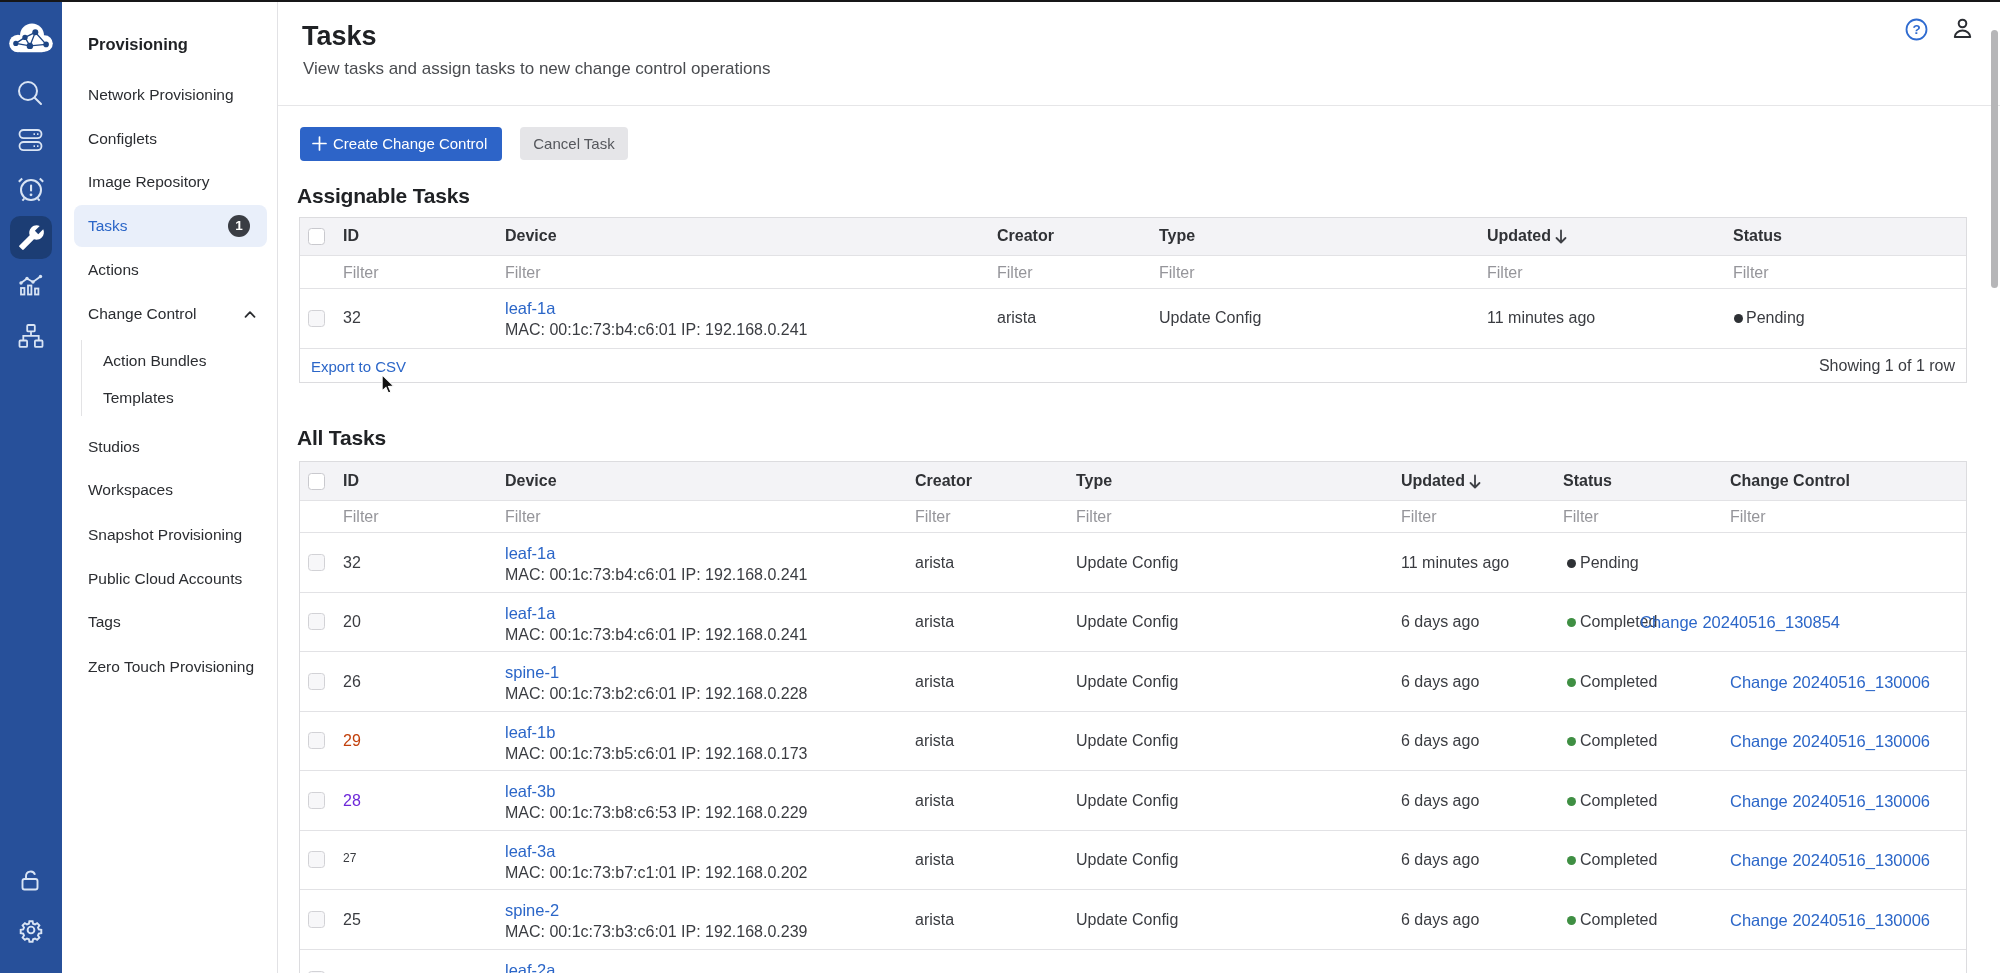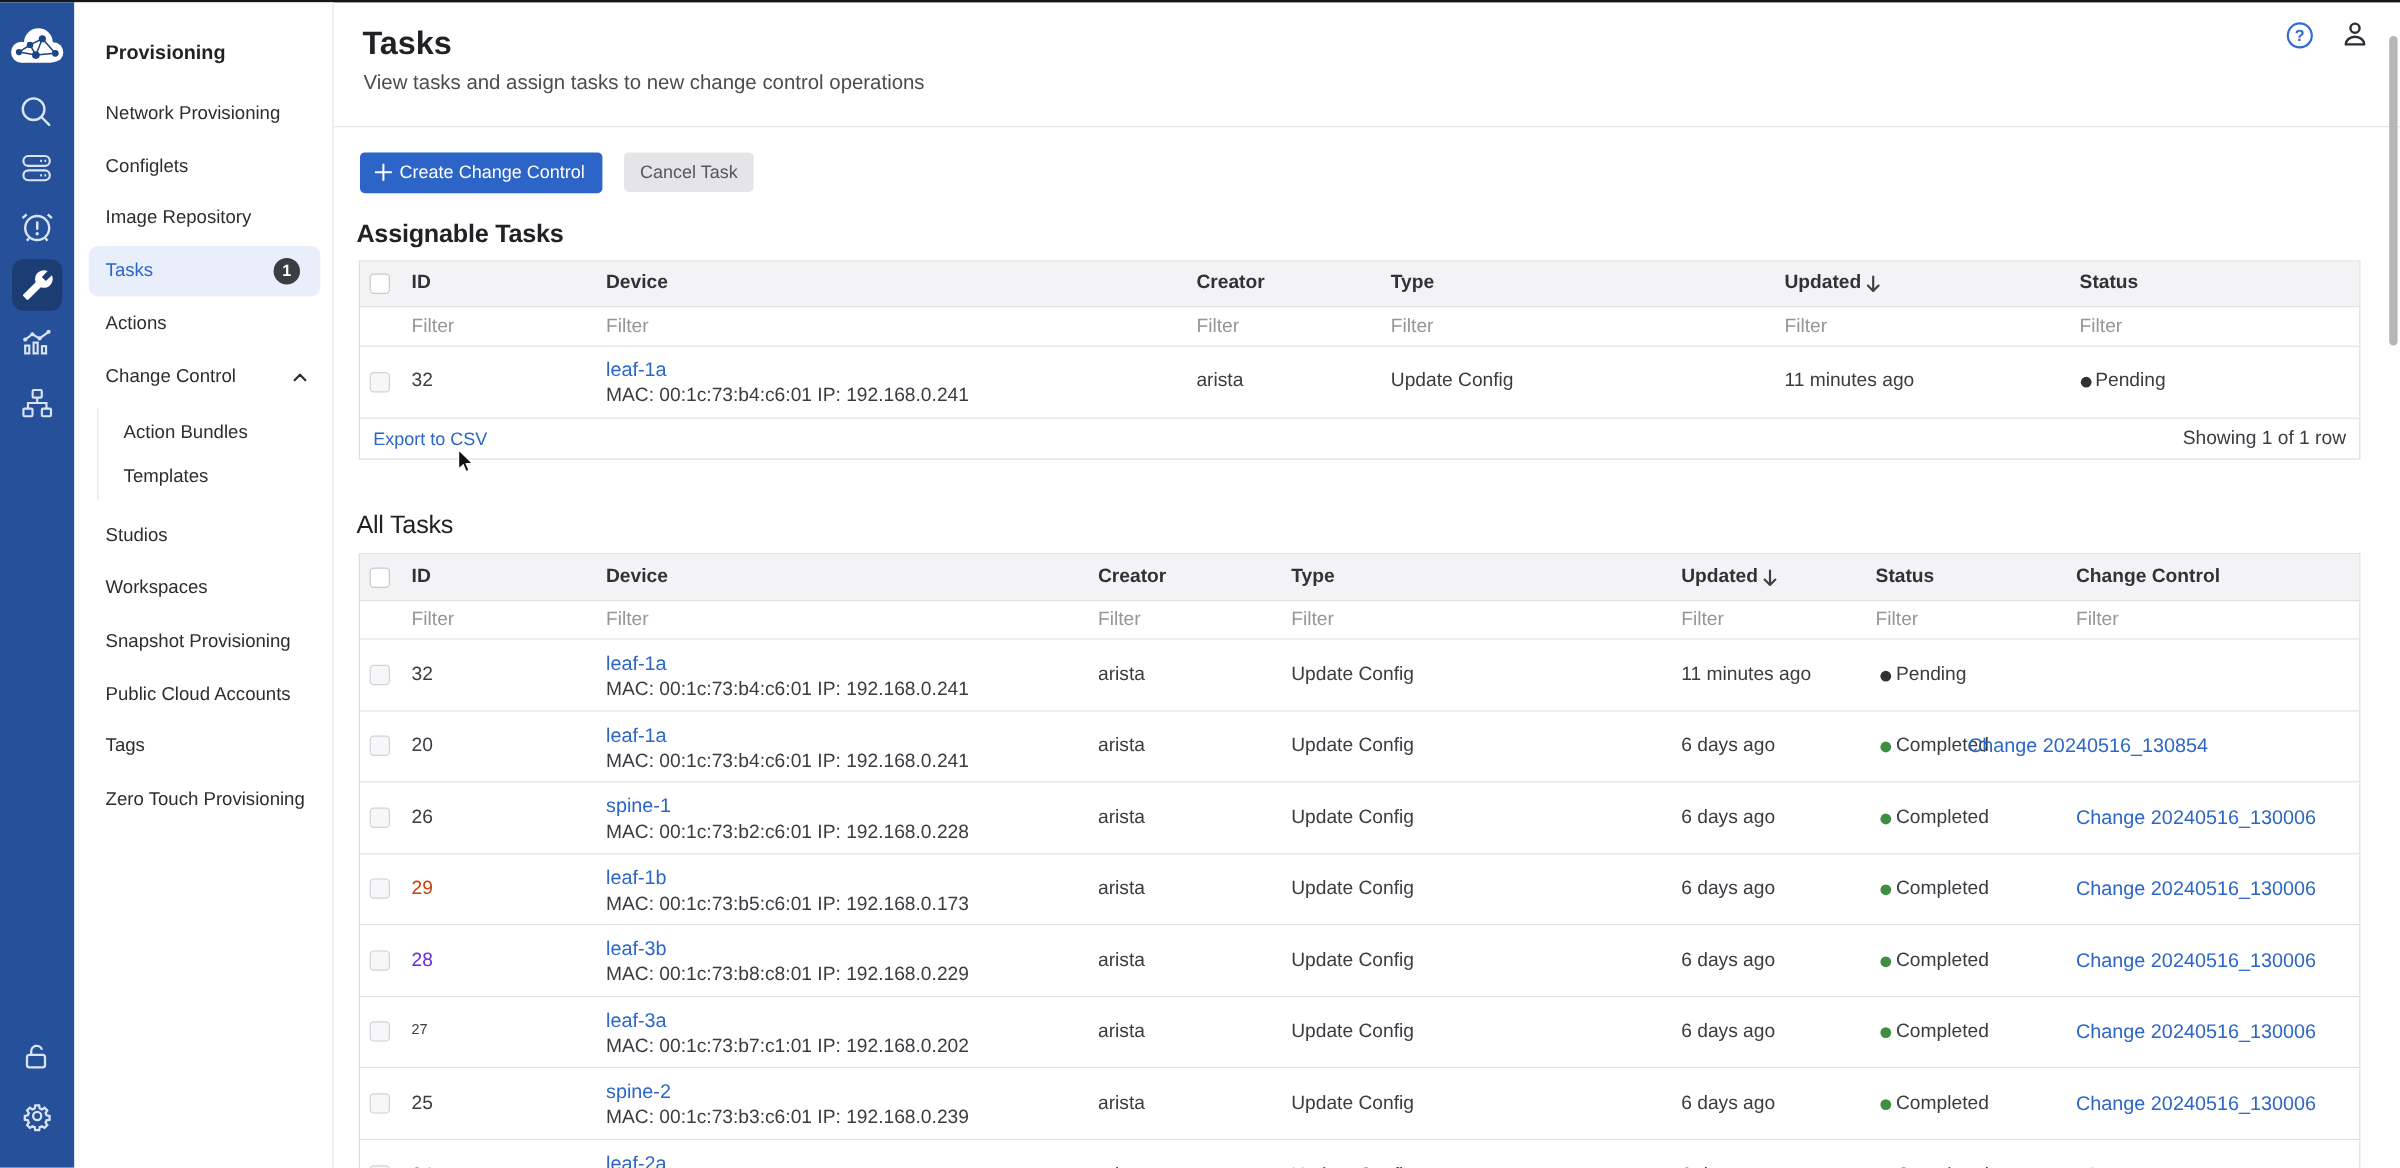--- a/index.html
+++ b/index.html
@@ -124,21 +124,21 @@
 <path d="M4.8 21 a7.7 6.4 0 0 1 15.4 0 z" stroke-linejoin="round"></path>
 </g>
   </svg>
 <div class="abs" style="left:300px;top:127px;width:202px;height:34px;border-radius:4px;background:#2d64c8"></div>
 <svg class="abs" style="left:312px;top:136px" width="15" height="15" viewBox="0 0 15 15">
 <path d="M7.5 1 L7.5 14 M1 7.5 L14 7.5" stroke="#fff" stroke-width="1.7" stroke-linecap="round"></path>
   </svg>
 <div class="abs" style="left:333px;top:127px;font-size:15px;line-height:34px;color:#fff">Create Change Control</div>
 <div class="abs" style="left:520px;top:127px;width:108px;height:33px;border-radius:4px;background:#e5e5e8;color:#55575c;font-size:15px;line-height:33px;text-align:center">Cancel Task</div>
 <div class="abs" style="left:297px;top:184px;font-size:21px;font-weight:bold;color:#202225;letter-spacing:-0.2px">Assignable Tasks</div>
-<div class="abs" style="left:297px;top:426px;font-size:21px;font-weight:normal;color:#202225;letter-spacing:-0.2px">All Tasks</div>
+<div class="abs" style="left:297px;top:426px;font-size:21px;font-weight:bold;color:#202225;letter-spacing:-0.2px">All Tasks</div>
 <div class="abs" style="left:299px;top:217px;width:1668px;height:166px;border:1px solid #dcdcdf;background:#fff"></div>
 <div class="abs" style="left:300px;top:218px;width:1666px;height:38px;background:#f3f3f6;border-bottom:1px solid #e2e2e5"></div>
 <div class="abs" style="left:343px;top:227px;font-size:16px;font-weight:bold;color:#303236">ID</div>
 <div class="abs" style="left:505px;top:227px;font-size:16px;font-weight:bold;color:#303236">Device</div>
 <div class="abs" style="left:997px;top:227px;font-size:16px;font-weight:bold;color:#303236">Creator</div>
 <div class="abs" style="left:1159px;top:227px;font-size:16px;font-weight:bold;color:#303236">Type</div>
 <div class="abs" style="left:1487px;top:227px;font-size:16px;font-weight:bold;color:#303236">Updated</div>
 <div class="abs" style="left:1733px;top:227px;font-size:16px;font-weight:bold;color:#303236">Status</div>
 <div class="abs" style="left:308px;top:228px;width:17px;height:17px;border:1.5px solid #c9c9ce;border-radius:3.5px;background:#fff"></div>
 <svg class="abs" style="left:1555px;top:229px" width="12" height="16" viewBox="0 0 12 16">
@@ -226,21 +226,21 @@
 <div class="abs" style="left:915px;top:732px;font-size:16px;color:#3a3c41">arista</div>
 <div class="abs" style="left:1076px;top:732px;font-size:16px;color:#3a3c41">Update Config</div>
 <div class="abs" style="left:1401px;top:732px;font-size:16px;color:#3a3c41">6 days ago</div>
 <div class="abs" style="left:1567px;top:737px;width:9px;height:9px;border-radius:50%;background:#3f8f43"></div>
 <div class="abs" style="left:1580px;top:732px;font-size:16px;color:#3a3c41">Completed</div>
 <div class="abs" style="left:1730px;top:732px;font-size:16.5px;color:#2b66c8">Change 20240516_130006</div>
 <div class="abs" style="left:300px;top:770px;width:1666px;height:1px;background:#e2e2e5"></div>
 <div class="abs" style="left:308px;top:792px;width:17px;height:17px;border:1.5px solid #d2d2d6;border-radius:3.5px;background:#f7f7f9"></div>
 <div class="abs" style="left:343px;top:792px;font-size:16px;color:#6d28d9">28</div>
 <div class="abs" style="left:505px;top:782px;font-size:16.5px;color:#2b66c8">leaf-3b</div>
-<div class="abs" style="left:505px;top:804px;font-size:16px;color:#3a3c41">MAC: 00:1c:73:b8:c8:01 IP: 192.168.0.229</div>
+<div class="abs" style="left:505px;top:804px;font-size:16px;color:#3a3c41">MAC: 00:1c:73:b8:c6:53 IP: 192.168.0.229</div>
 <div class="abs" style="left:915px;top:792px;font-size:16px;color:#3a3c41">arista</div>
 <div class="abs" style="left:1076px;top:792px;font-size:16px;color:#3a3c41">Update Config</div>
 <div class="abs" style="left:1401px;top:792px;font-size:16px;color:#3a3c41">6 days ago</div>
 <div class="abs" style="left:1567px;top:797px;width:9px;height:9px;border-radius:50%;background:#3f8f43"></div>
 <div class="abs" style="left:1580px;top:792px;font-size:16px;color:#3a3c41">Completed</div>
 <div class="abs" style="left:1730px;top:792px;font-size:16.5px;color:#2b66c8">Change 20240516_130006</div>
 <div class="abs" style="left:300px;top:830px;width:1666px;height:1px;background:#e2e2e5"></div>
 <div class="abs" style="left:308px;top:851px;width:17px;height:17px;border:1.5px solid #d2d2d6;border-radius:3.5px;background:#f7f7f9"></div>
 <div class="abs" style="left:343px;top:851px;font-size:12px;color:#3a3c41">27</div>
 <div class="abs" style="left:505px;top:842px;font-size:16.5px;color:#2b66c8">leaf-3a</div>

